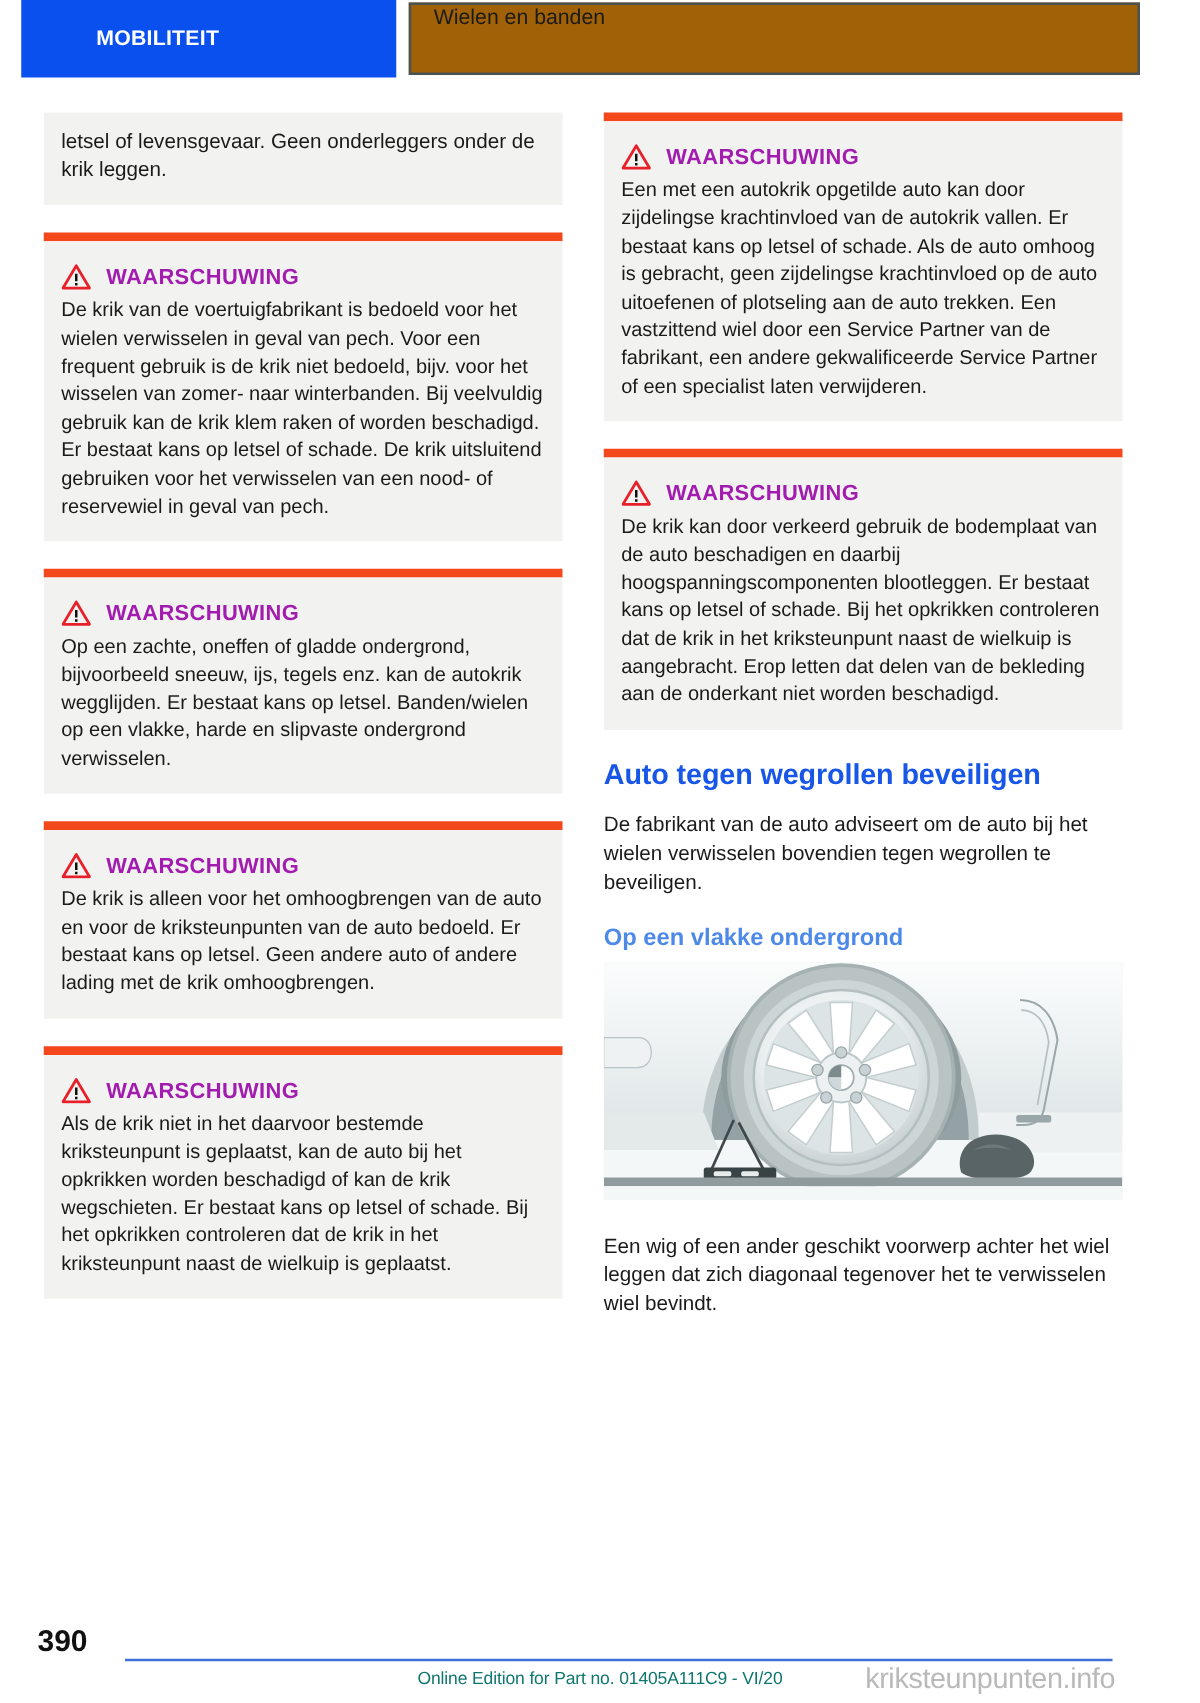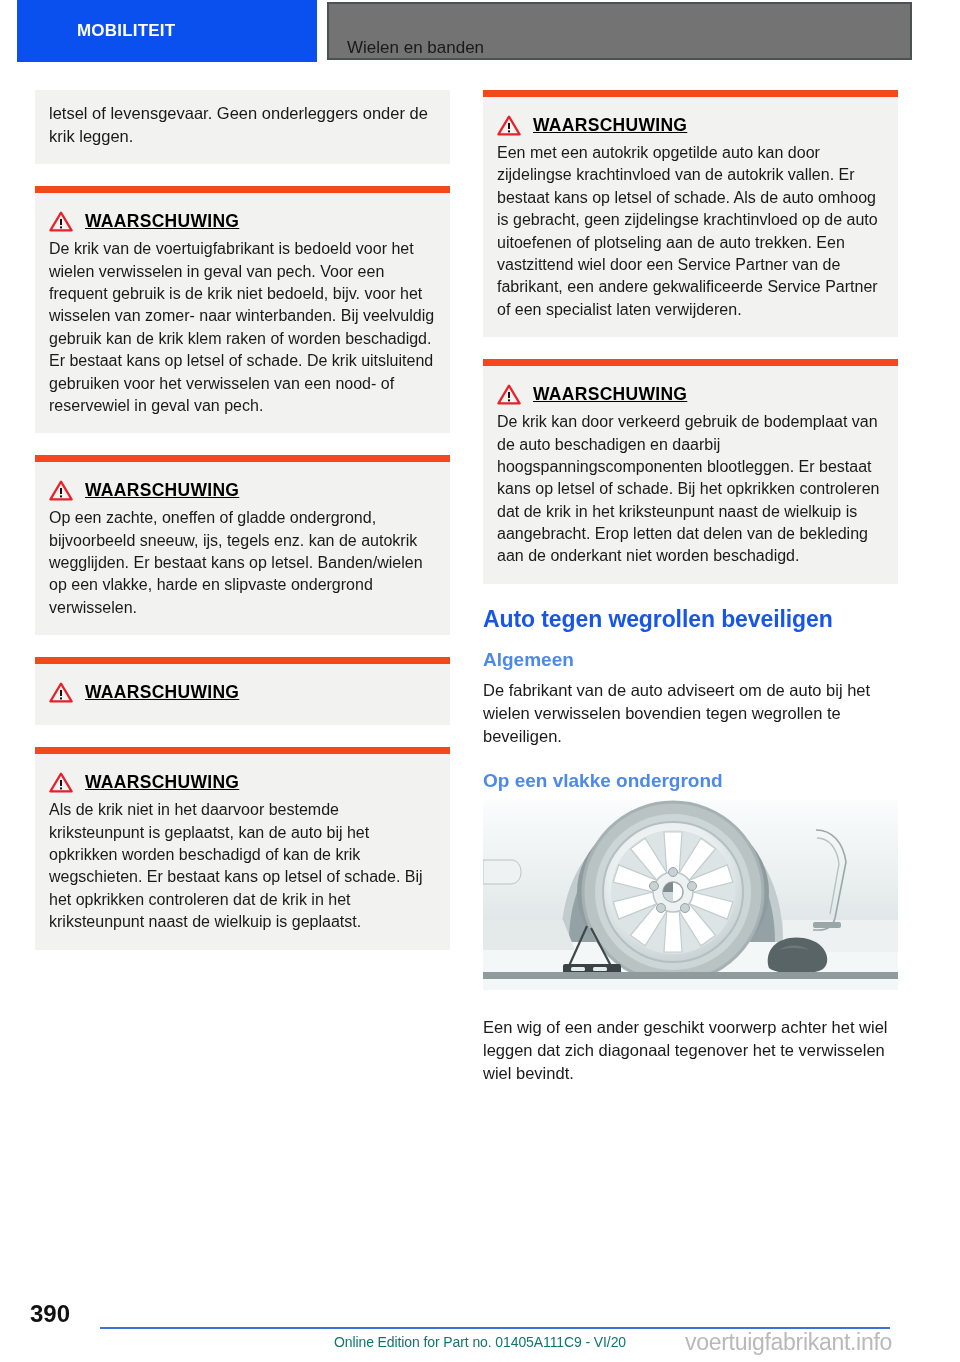--- a/index.html
+++ b/index.html
@@ -40,25 +40,25 @@
     font-weight: bold;
     letter-spacing: 0.2px;
     margin-left: 60px;
   }
   .header-section {
     position: absolute;
     left: 310px;
     top: 2px;
     width: 585px;
     height: 58px;
-    background: #737373;
+    background: #a16207;
     border: 2px solid #4a5254;
     box-sizing: border-box;
     display: flex;
-    align-items: flex-end;
+    align-items: flex-start;
   }
   .header-section-label {
     font-size: 17px;
     color: #1a1a1a;
     margin-left: 18px;
   }
 
   
   .content {
     position: absolute;
@@ -99,22 +99,21 @@
   .warn-tri {
     flex: 0 0 auto;
     width: 24px;
     height: 21px;
     display: block;
   }
   .warning-title {
     font-size: 17.5px;
     font-weight: bold;
     letter-spacing: 0.3px;
-    color: #000000;
-    text-decoration: underline;
+    color: #a21caf;
   }
   .warning-text, .body-text {
     font-size: 16px;
     line-height: 1.40;
     color: #1a1a1a;
   }
   .cont-text {
     font-size: 16.5px;
     line-height: 1.40;
     color: #1a1a1a;
@@ -249,20 +248,21 @@
       <div class="warning-rule"></div>
       <div class="warning-box">
         <div class="warning-head">
           <svg class="warn-tri" viewBox="0 0 24 21">
             <path d="M12 1.6 L22.6 19.4 L1.4 19.4 Z" fill="none" stroke="#e8202a" stroke-width="2.2" stroke-linejoin="round"></path>
             <rect x="11" y="8" width="2" height="6" fill="#111"></rect>
             <rect x="11" y="15.4" width="2" height="2" fill="#111"></rect>
           </svg>
           <span class="warning-title">WAARSCHUWING</span>
         </div>
+        <div class="warning-text">De krik is alleen voor het omhoogbrengen van de auto en voor de kriksteunpunten van de auto bedoeld. Er bestaat kans op letsel. Geen andere auto of andere lading met de krik omhoogbrengen.</div>
       </div>
     </div>
 
     <div>
       <div class="warning-rule"></div>
       <div class="warning-box">
         <div class="warning-head">
           <svg class="warn-tri" viewBox="0 0 24 21">
             <path d="M12 1.6 L22.6 19.4 L1.4 19.4 Z" fill="none" stroke="#e8202a" stroke-width="2.2" stroke-linejoin="round"></path>
             <rect x="11" y="8" width="2" height="6" fill="#111"></rect>
@@ -303,21 +303,20 @@
             <rect x="11" y="15.4" width="2" height="2" fill="#111"></rect>
           </svg>
           <span class="warning-title">WAARSCHUWING</span>
         </div>
         <div class="warning-text">De krik kan door verkeerd gebruik de bodemplaat van de auto beschadigen en daarbij hoogspanningscomponenten blootleggen. Er bestaat kans op letsel of schade. Bij het opkrikken controleren dat de krik in het kriksteunpunt naast de wielkuip is aangebracht. Erop letten dat delen van de bekleding aan de onderkant niet worden beschadigd.</div>
       </div>
     </div>
 
     <h1 class="heading-1">Auto tegen wegrollen beveiligen</h1>
 
-    <h2 class="heading-2">Algemeen</h2>
     <p class="para">De fabrikant van de auto adviseert om de auto bij het wielen verwisselen bovendien tegen wegrollen te beveiligen.</p>
 
     <h2 class="heading-2">Op een vlakke ondergrond</h2>
 
     <div class="figure">
       <svg class="fig-svg" viewBox="0 0 415 190">
         <defs>
           <radialGradient id="rimg" cx="45%" cy="38%" r="62%">
             <stop offset="0%" stop-color="#ffffff"></stop>
             <stop offset="65%" stop-color="#e9eeef"></stop>
@@ -422,14 +421,14 @@
 
     <p class="para">Een wig of een ander geschikt voorwerp achter het wiel leggen dat zich diagonaal tegenover het te verwisselen wiel bevindt.</p>
 
   </div>
 </div>
 
 <div class="page-footer">
   <div class="page-number">390</div>
   <div class="footer-rule"></div>
   <div class="footer-note">Online Edition for Part no. 01405A111C9 - VI/20</div>
-  <div class="watermark">voertuigfabrikant.info</div>
+  <div class="watermark">kriksteunpunten.info</div>
 </div>
 
 </body></html>

